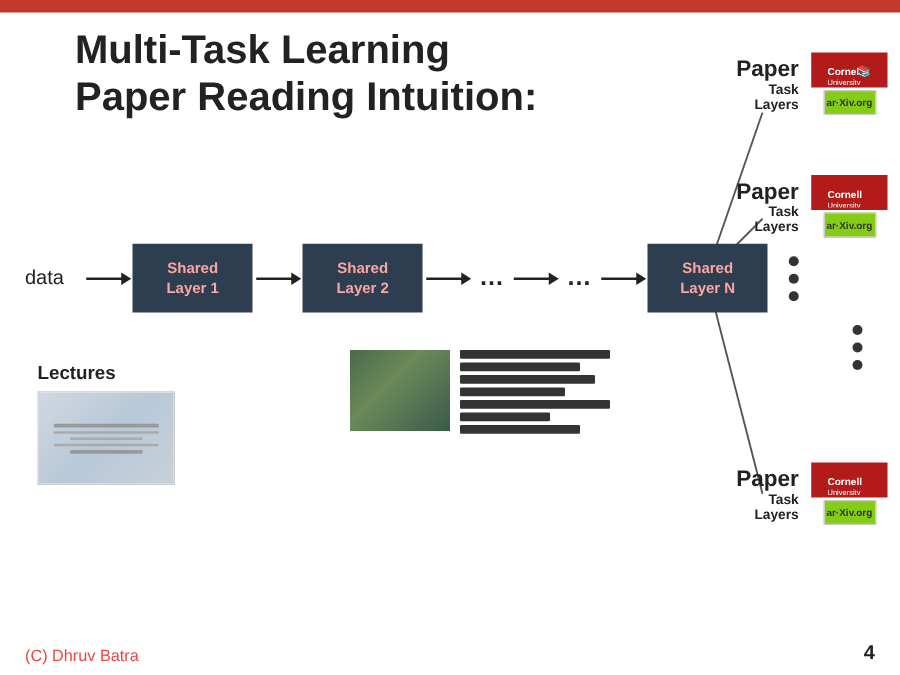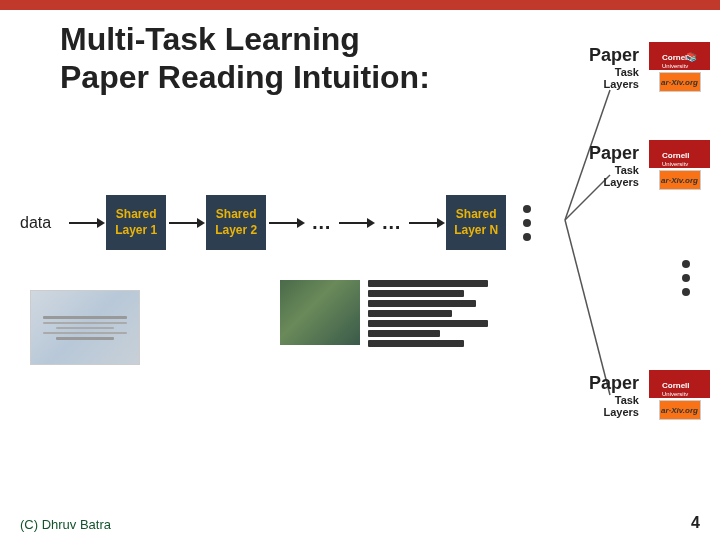--- a/index.html
+++ b/index.html
@@ -63,29 +63,28 @@
     }
 
     .cornell-logo svg {
       width: 38px;
       height: 24px;
     }
 
     .arxiv-box {
       width: 42px;
       height: 20px;
-      background: #f97316;
+      background: #84cc16;
       border: 1px solid #ccc;
       font-size: 8px;
       display: flex;
       align-items: center;
       justify-content: center;
       color: #333;
       font-weight: bold;
-      font-style: italic;
     }
 
     .task-layers-label {
       font-size: 11px;
       font-weight: bold;
       color: #222;
     }
 
     
     .paper-card-1 {
@@ -134,24 +133,24 @@
       content: '';
       position: absolute;
       right: -6px;
       top: -4px;
       border-left: 8px solid #222;
       border-top: 5px solid transparent;
       border-bottom: 5px solid transparent;
     }
 
     .shared-box {
-      width: 60px;
+      width: 96px;
       height: 55px;
       background: #2c3e50;
-      color: #eab308;
+      color: #fca5a5;
       font-size: 12px;
       font-weight: bold;
       display: flex;
       align-items: center;
       justify-content: center;
       text-align: center;
       line-height: 1.3;
       margin: 0 3px;
     }
 
@@ -274,21 +273,21 @@
     .potd-text-line.w90 { width: 90%; }
     .potd-text-line.w70 { width: 70%; }
     .potd-text-line.w60 { width: 60%; }
 
     
     .footer {
       position: absolute;
       bottom: 8px;
       left: 20px;
       font-size: 13px;
-      color: #14532d;
+      color: #ef4444;
     }
 
     .page-num {
       position: absolute;
       bottom: 8px;
       right: 20px;
       font-size: 16px;
       color: #222;
       font-weight: bold;
     }
@@ -389,20 +388,21 @@
   <div class="arrow"></div>
   <div class="shared-box">Shared<br>Layer N</div>
   <div class="vertical-dots" style="margin-left:14px;">
     <div class="dot"></div>
     <div class="dot"></div>
     <div class="dot"></div>
   </div>
 </div>
 
 <div class="lectures-section">
+  <div class="lectures-label">Lectures</div>
   <div class="lecture-thumbnail">
     <div class="lecture-thumb-inner">
       <div class="thumb-line"></div>
       <div class="thumb-line thin"></div>
       <div class="thumb-line short thin"></div>
       <div class="thumb-line thin"></div>
       <div class="thumb-line short"></div>
     </div>
   </div>
 </div>

